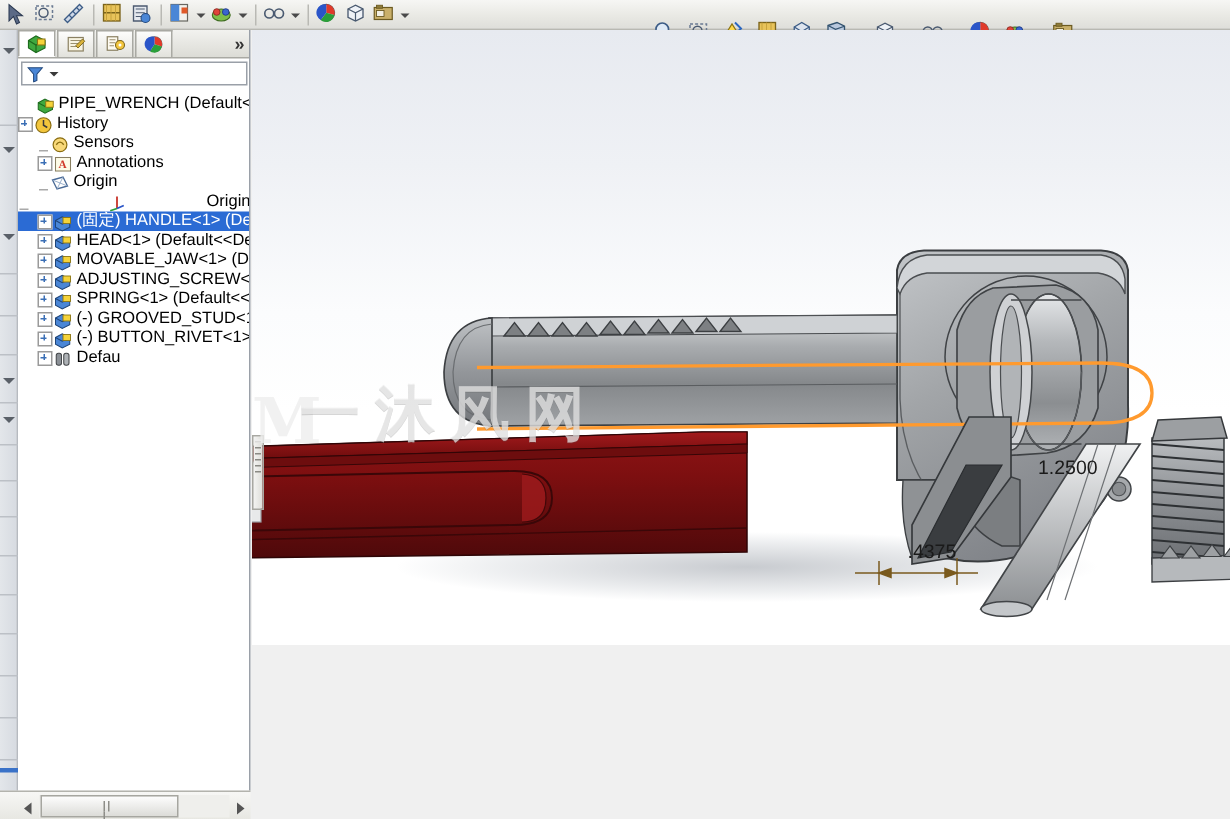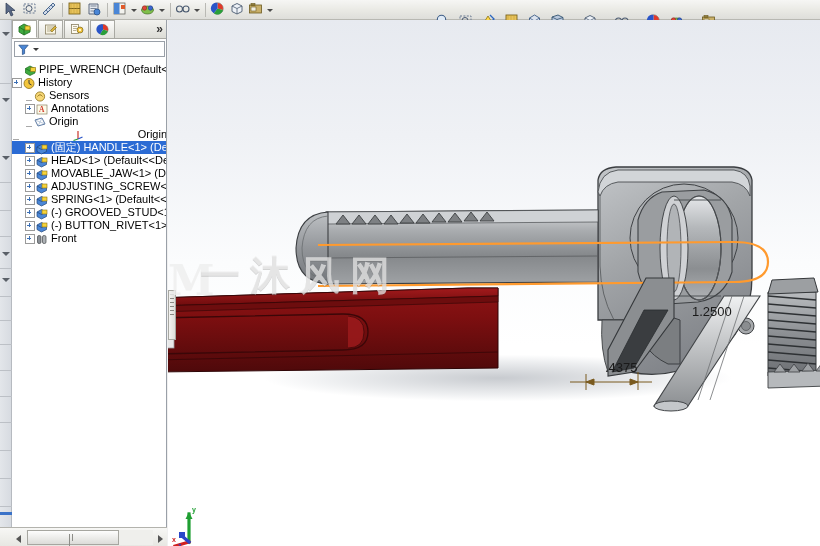--- a/index.html
+++ b/index.html
@@ -92,21 +92,21 @@
   .tr .exp.box:after{
     content:"";position:absolute;left:3px;top:1px;width:1px;height:4px;background:#3b6fb5;
   }
   .tr .dash{width:9px;flex:0 0 auto;position:relative;}
   .tr .dash:after{content:"";position:absolute;left:1px;top:4px;width:6px;height:1px;background:#a9a9a9;}
   .tr .ic{width:13px;height:12px;flex:0 0 auto;margin-right:2px;position:relative;}
   .tr .lbl{overflow:hidden;text-overflow:clip;}
 
   
   .gfx{
-    position:absolute;left:168px;top:20px;width:652px;height:526px;
+    position:absolute;left:168px;top:20px;width:652px;height:410px;
     background:linear-gradient(to bottom,#e7eaf0 0%,#eff1f5 22%,#fbfcfd 46%,#ffffff 62%,#ffffff 100%);
     overflow:hidden;
   }
   .floor-shadow{
     position:absolute;left:0;top:330px;width:652px;height:60px;
     background:radial-gradient(ellipse 300px 30px at 330px 28px, rgba(110,118,130,0.38) 0%, rgba(130,140,152,0.14) 55%, rgba(255,255,255,0) 78%);
   }
 
   
   .gfx-vtab{
@@ -483,21 +483,21 @@
               <rect x="6" y="3" width="5" height="4" fill="#f5d33a" stroke="#8c7411" stroke-width="0.6"></rect>
             </svg></span>
           <span class="lbl">(-) BUTTON_RIVET&lt;1&gt; (De</span>
         </div>
         <div class="tr" style="padding-left: 13px;">
           <span class="exp box"></span>
           <span class="ic"><svg width="12" height="13" viewBox="0 0 12 13">
               <rect x="1.5" y="2.5" width="3.5" height="8" rx="1.5" fill="#8b9096" stroke="#44474a" stroke-width="0.7"></rect>
               <rect x="6.5" y="2.5" width="3.5" height="8" rx="1.5" fill="#aeb2b6" stroke="#44474a" stroke-width="0.7"></rect>
             </svg></span>
-          <span class="lbl">Front</span>
+          <span class="lbl">Defau</span>
         </div>
       </div>
 
   </div>
 
   <div class="hscroll">
     <div class="hs-arrow l"></div>
     <div class="hs-track">
       <div class="hs-thumb">
         <span class="hs-grip">

